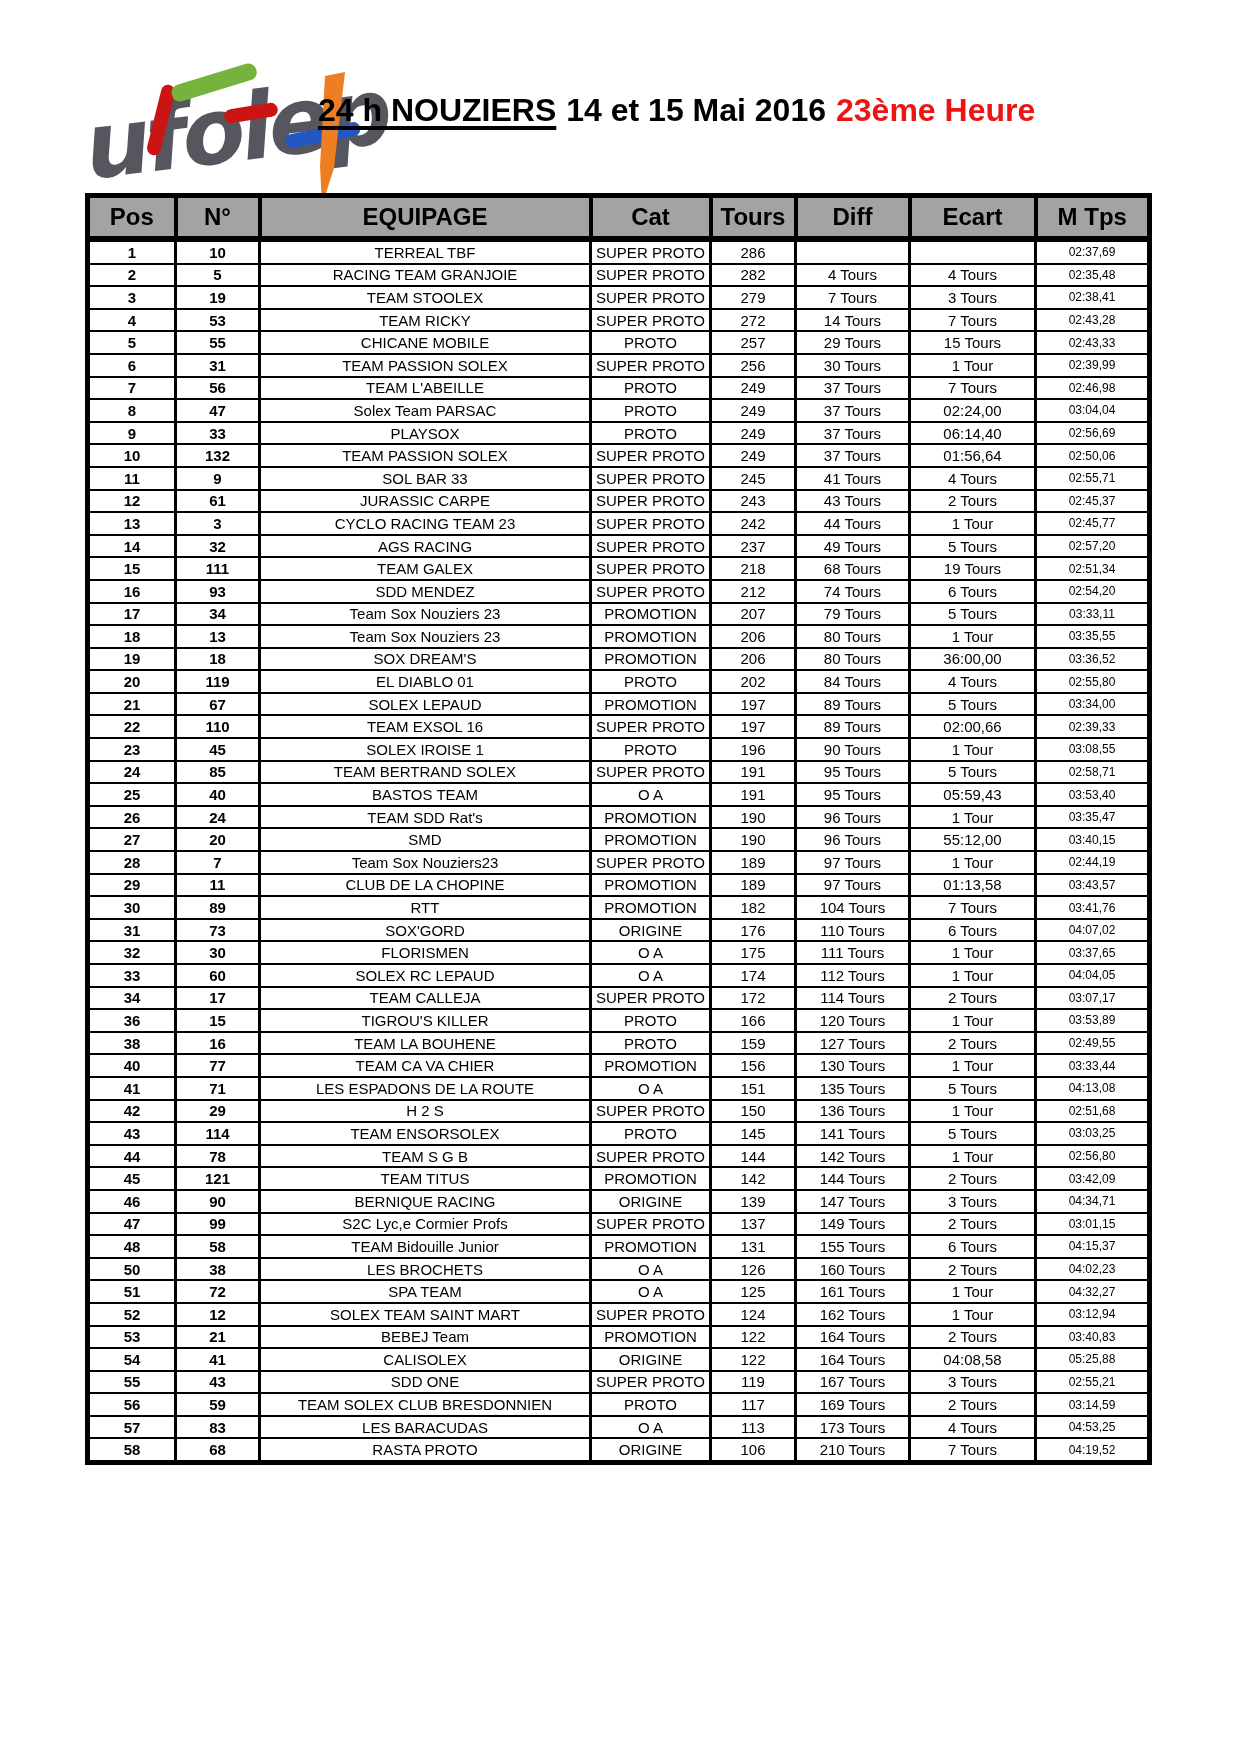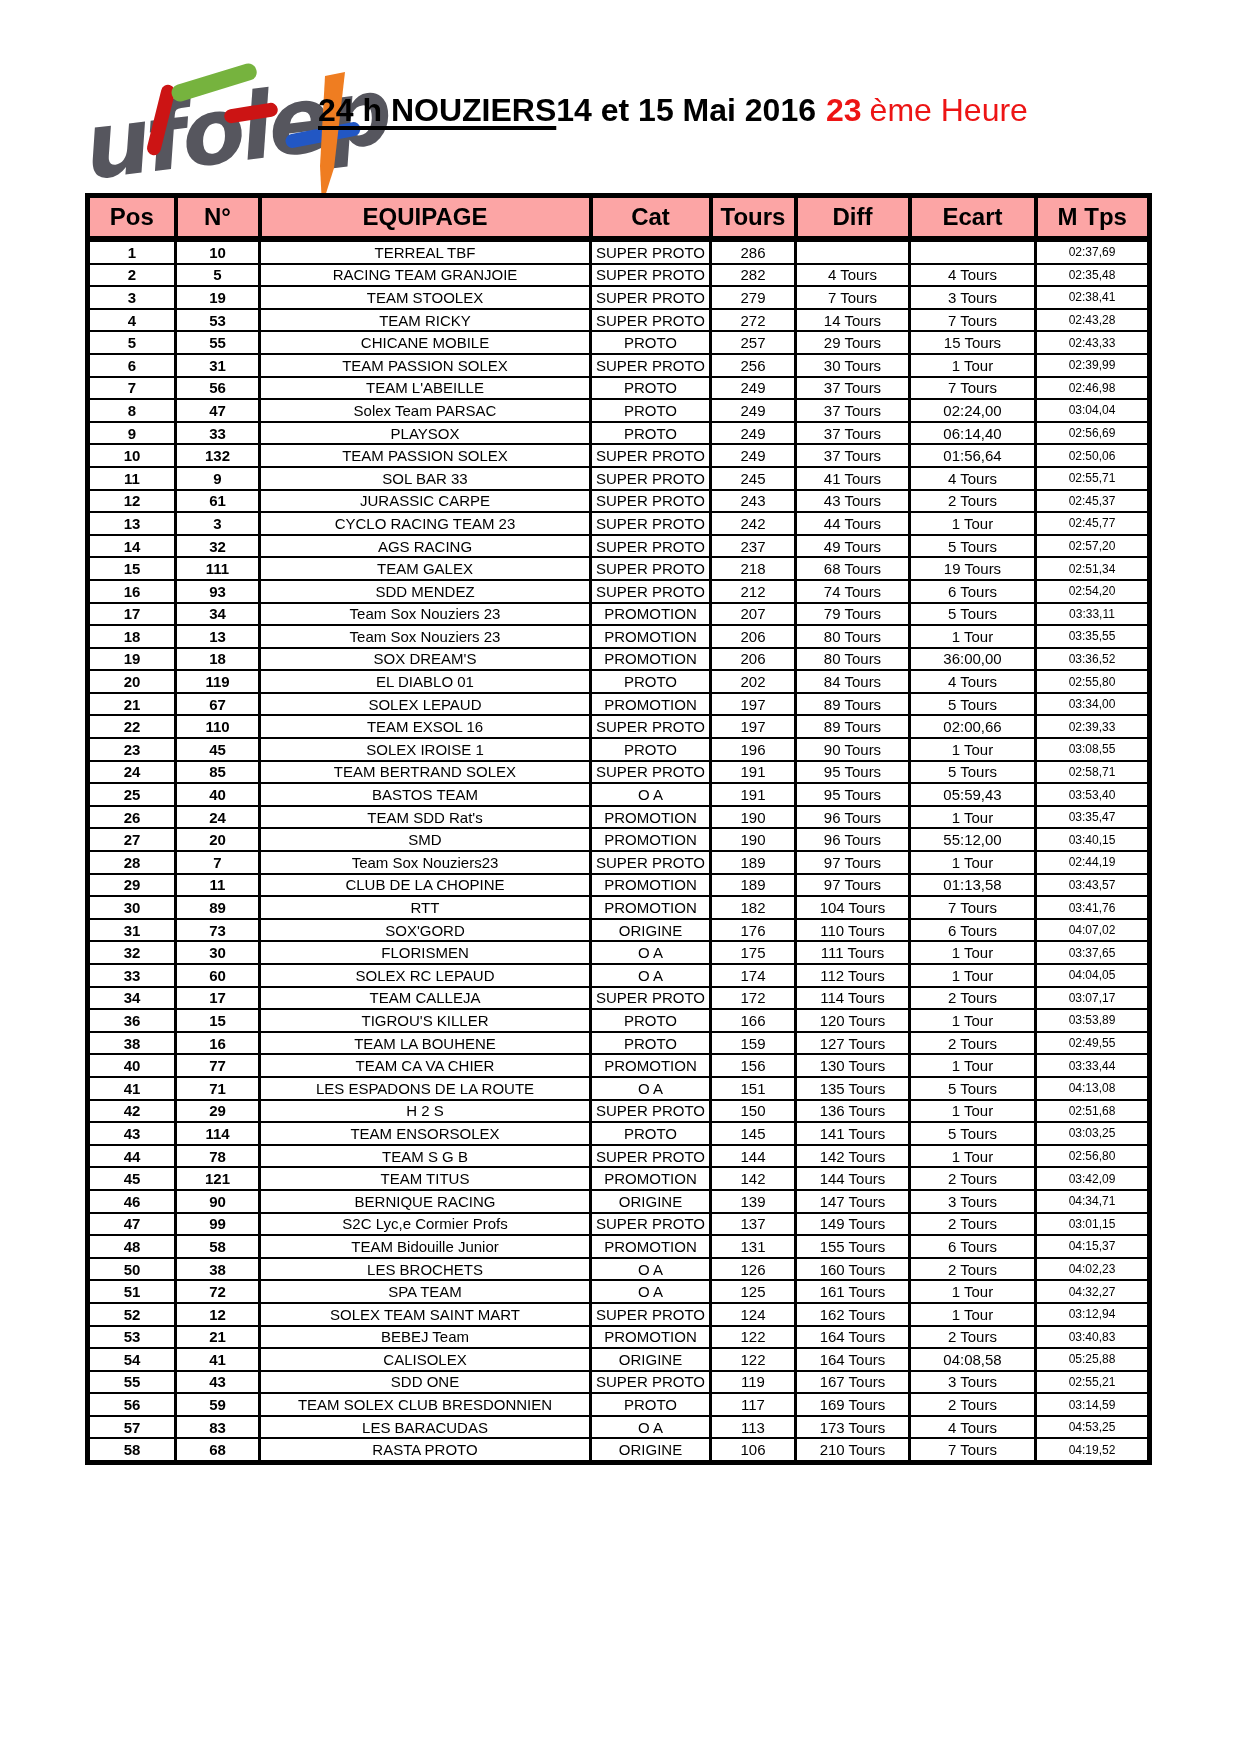--- a/index.html
+++ b/index.html
@@ -20,36 +20,36 @@
     position:absolute;left:318px;top:92px;
     white-space:nowrap;
     font-size:32px;font-weight:bold;color:#000;
     letter-spacing:0px;
   }
   #title .event{
     text-decoration:underline;
     text-decoration-thickness:4px;
     text-underline-offset:5px;
   }
-  #title .date{}
+  #title .date{margin-left:10px;}
   #title .hour-num{margin-left:10px;color:#ed1414;}
-  #title .hour-suffix{margin-left:8px;color:#ed1414;font-weight:normal;}
+  #title .hour-suffix{margin-left:0;color:#ed1414;font-weight:bold;}
   
   #results{
     position:absolute;left:85px;top:193px;
     width:1062px;
     border-collapse:collapse;
     table-layout:fixed;
   }
   #results th{
     border:4px solid #000;
     border-bottom:6px solid #000;
     font-size:24px;font-weight:bold;
     height:38px;padding:0;text-align:center;
-    background:#fca5a5;color:#000;
+    background:#a3a3a3;color:#000;
   }
   #results td{
     border-left:3px solid #000;
     border-right:3px solid #000;
     border-top:2px solid #000;
     border-bottom:2px solid #000;
     font-size:15px;
     height:20.6px;padding:0;text-align:center;
     white-space:nowrap;overflow:hidden;
     color:#000;background:#fff;

